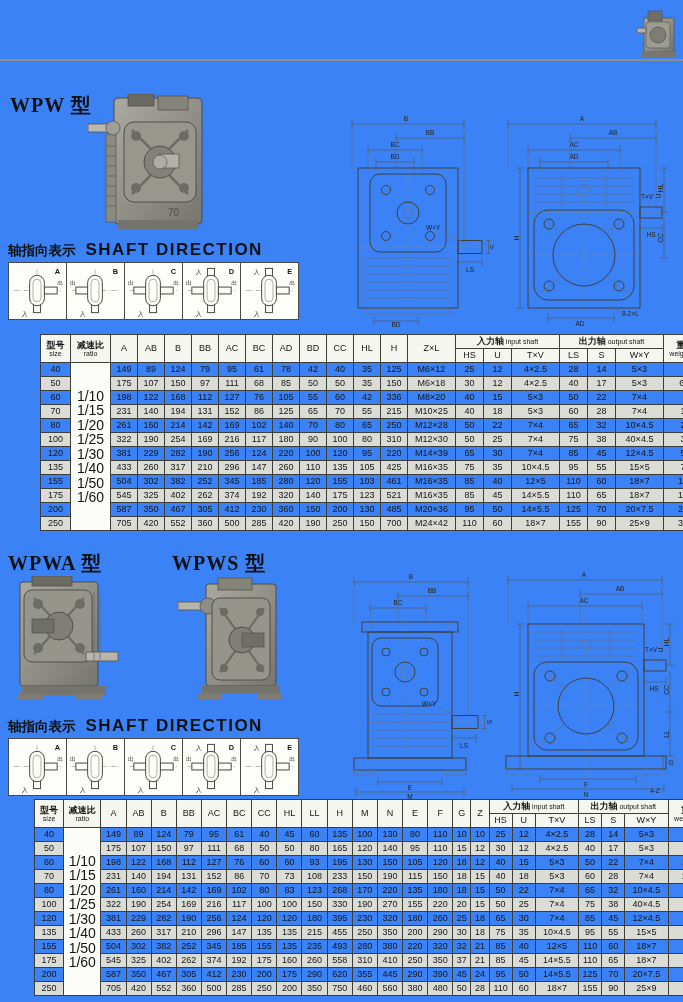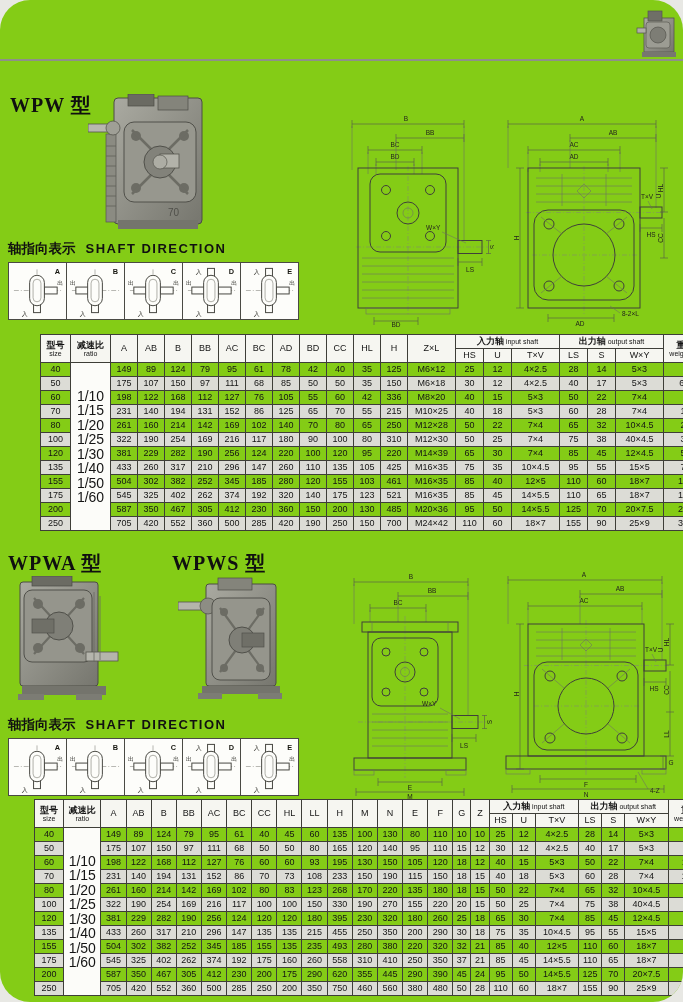--- a/index.html
+++ b/index.html
@@ -1,23 +1,23 @@
 <!DOCTYPE html>
 <html><head>
 <meta charset="utf-8">
 <style>
   html,body{margin:0;padding:0;background:#e8e8e4;}
-  #page{position:relative;width:683px;height:1002px;background:#84cc16;overflow:hidden;
-        font-family:"Liberation Sans","DejaVu Sans",sans-serif;color:#1c1c1c;border-radius:30px;}
+  #page{position:relative;width:683px;height:1002px;background:#3b82f6;overflow:hidden;
+        font-family:"Liberation Sans","DejaVu Sans",sans-serif;color:#1c1c1c;}
   .abs{position:absolute;}
   .top-rule{left:0;top:59px;width:683px;height:2px;background:#8f8f8a;}
   .sec-title{position:absolute;font-family:"Liberation Serif","DejaVu Serif",serif;
              font-weight:bold;font-size:20px;letter-spacing:1px;color:#101010;white-space:nowrap;}
   .dir-heading{position:absolute;font-size:13.5px;font-weight:bold;color:#111;white-space:nowrap;}
-  .dir-heading .en{margin-left:10px;letter-spacing:1.5px;font-size:13px;}
+  .dir-heading .en{margin-left:10px;letter-spacing:1.5px;font-size:17px;}
   
   .dirs{position:absolute;display:flex;border:1px solid #4a4a44;background:#fdfdfa;}
   .dir-cell{width:57px;height:56px;border-right:1px solid #4a4a44;}
   .dir-cell:last-child{border-right:none;}
   .dir-svg{width:57px;height:56px;display:block;}
   .dir-svg .ln{fill:#fdfdfa;stroke:#45453f;stroke-width:1;}
   .dir-svg .ln2{fill:none;stroke:#8d8d85;stroke-width:.7;}
   .dir-svg .cl{stroke:#7d7d75;stroke-width:.55;stroke-dasharray:5 2 1 2;}
   .dir-svg .dl{font-size:7.5px;font-weight:bold;fill:#16160f;}
   .dir-svg .ioz{font-size:6px;fill:#22221c;}

